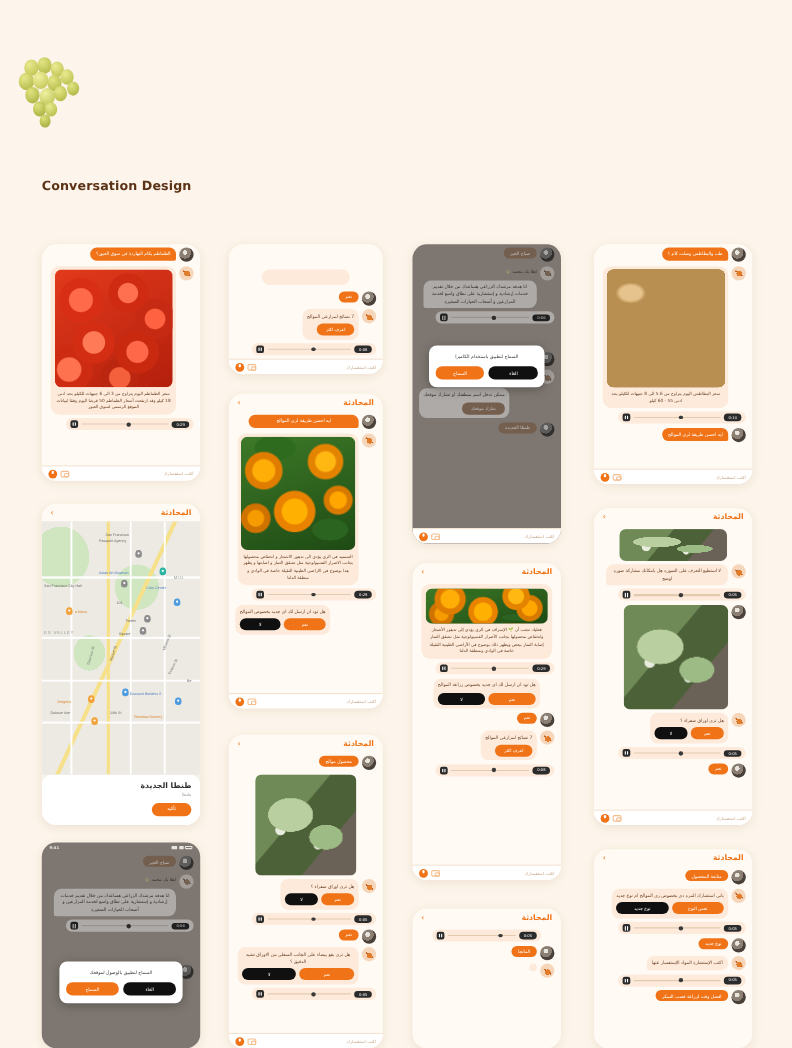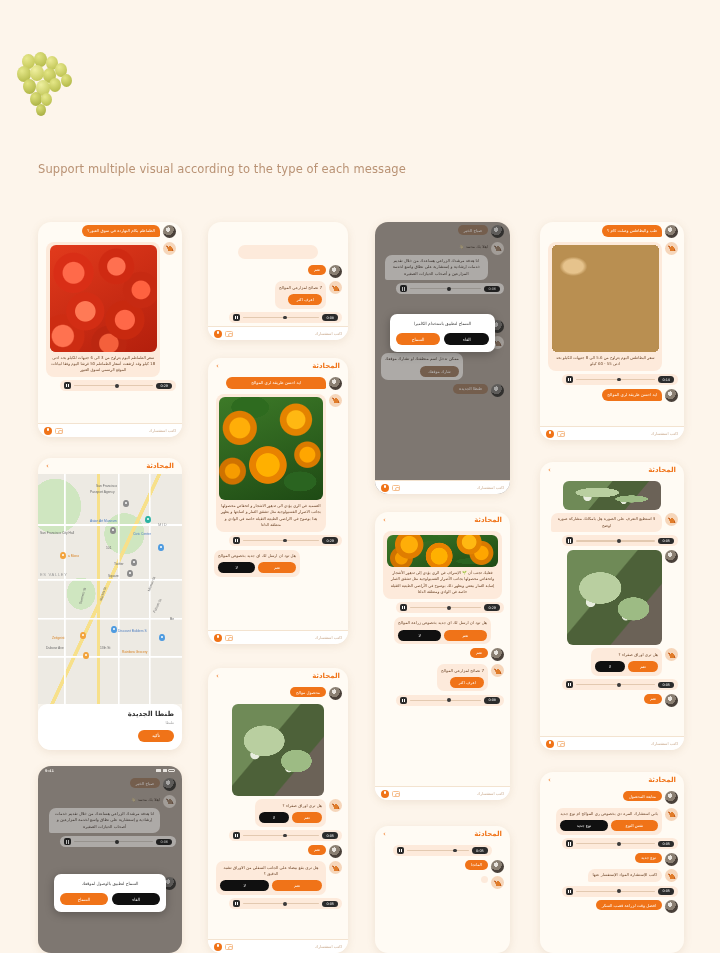--- a/index.html
+++ b/index.html
@@ -321,21 +321,21 @@
   <div class="grape" style="left:9px;top:29px;width:13px;height:15px;background:radial-gradient(circle at 35% 30%,#e1e37f,#a3aa38)"></div>
   <div class="grape" style="left:22px;top:30px;width:14px;height:16px;background:radial-gradient(circle at 35% 30%,#eef0a0,#b8bd49)"></div>
   <div class="grape" style="left:35px;top:28px;width:12px;height:14px;background:radial-gradient(circle at 35% 30%,#e5e787,#abb23e)"></div>
   <div class="grape" style="left:16px;top:42px;width:12px;height:14px;background:radial-gradient(circle at 35% 30%,#dfe17c,#9ea636)"></div>
   <div class="grape" style="left:27px;top:43px;width:11px;height:13px;background:radial-gradient(circle at 35% 30%,#e8ea8e,#adb43f)"></div>
   <div class="grape" style="left:47px;top:24px;width:11px;height:13px;background:radial-gradient(circle at 35% 30%,#e2e481,#a5ac39)"></div>
   <div class="grape" style="left:22px;top:54px;width:10px;height:12px;background:radial-gradient(circle at 35% 30%,#dcdf79,#99a134)"></div>
 </div>
 
 <div class="hdr">
-  <div class="hdr-sub">Support multiple visual according to the type of each message</div>
+  <div class="hdr-title">Conversation Design</div>
 </div>
 
 <div class="phone" style="left:38px;top:222px;width:144px;height:215px;">
   <div class="chat">
     <div class="row user">
       <div class="av user"></div>
       <div class="bub user">الطماطم بكام النهاردة في سوق العبور؟</div>
     </div>
     <div class="row bot">
       <div class="av bot"></div>

